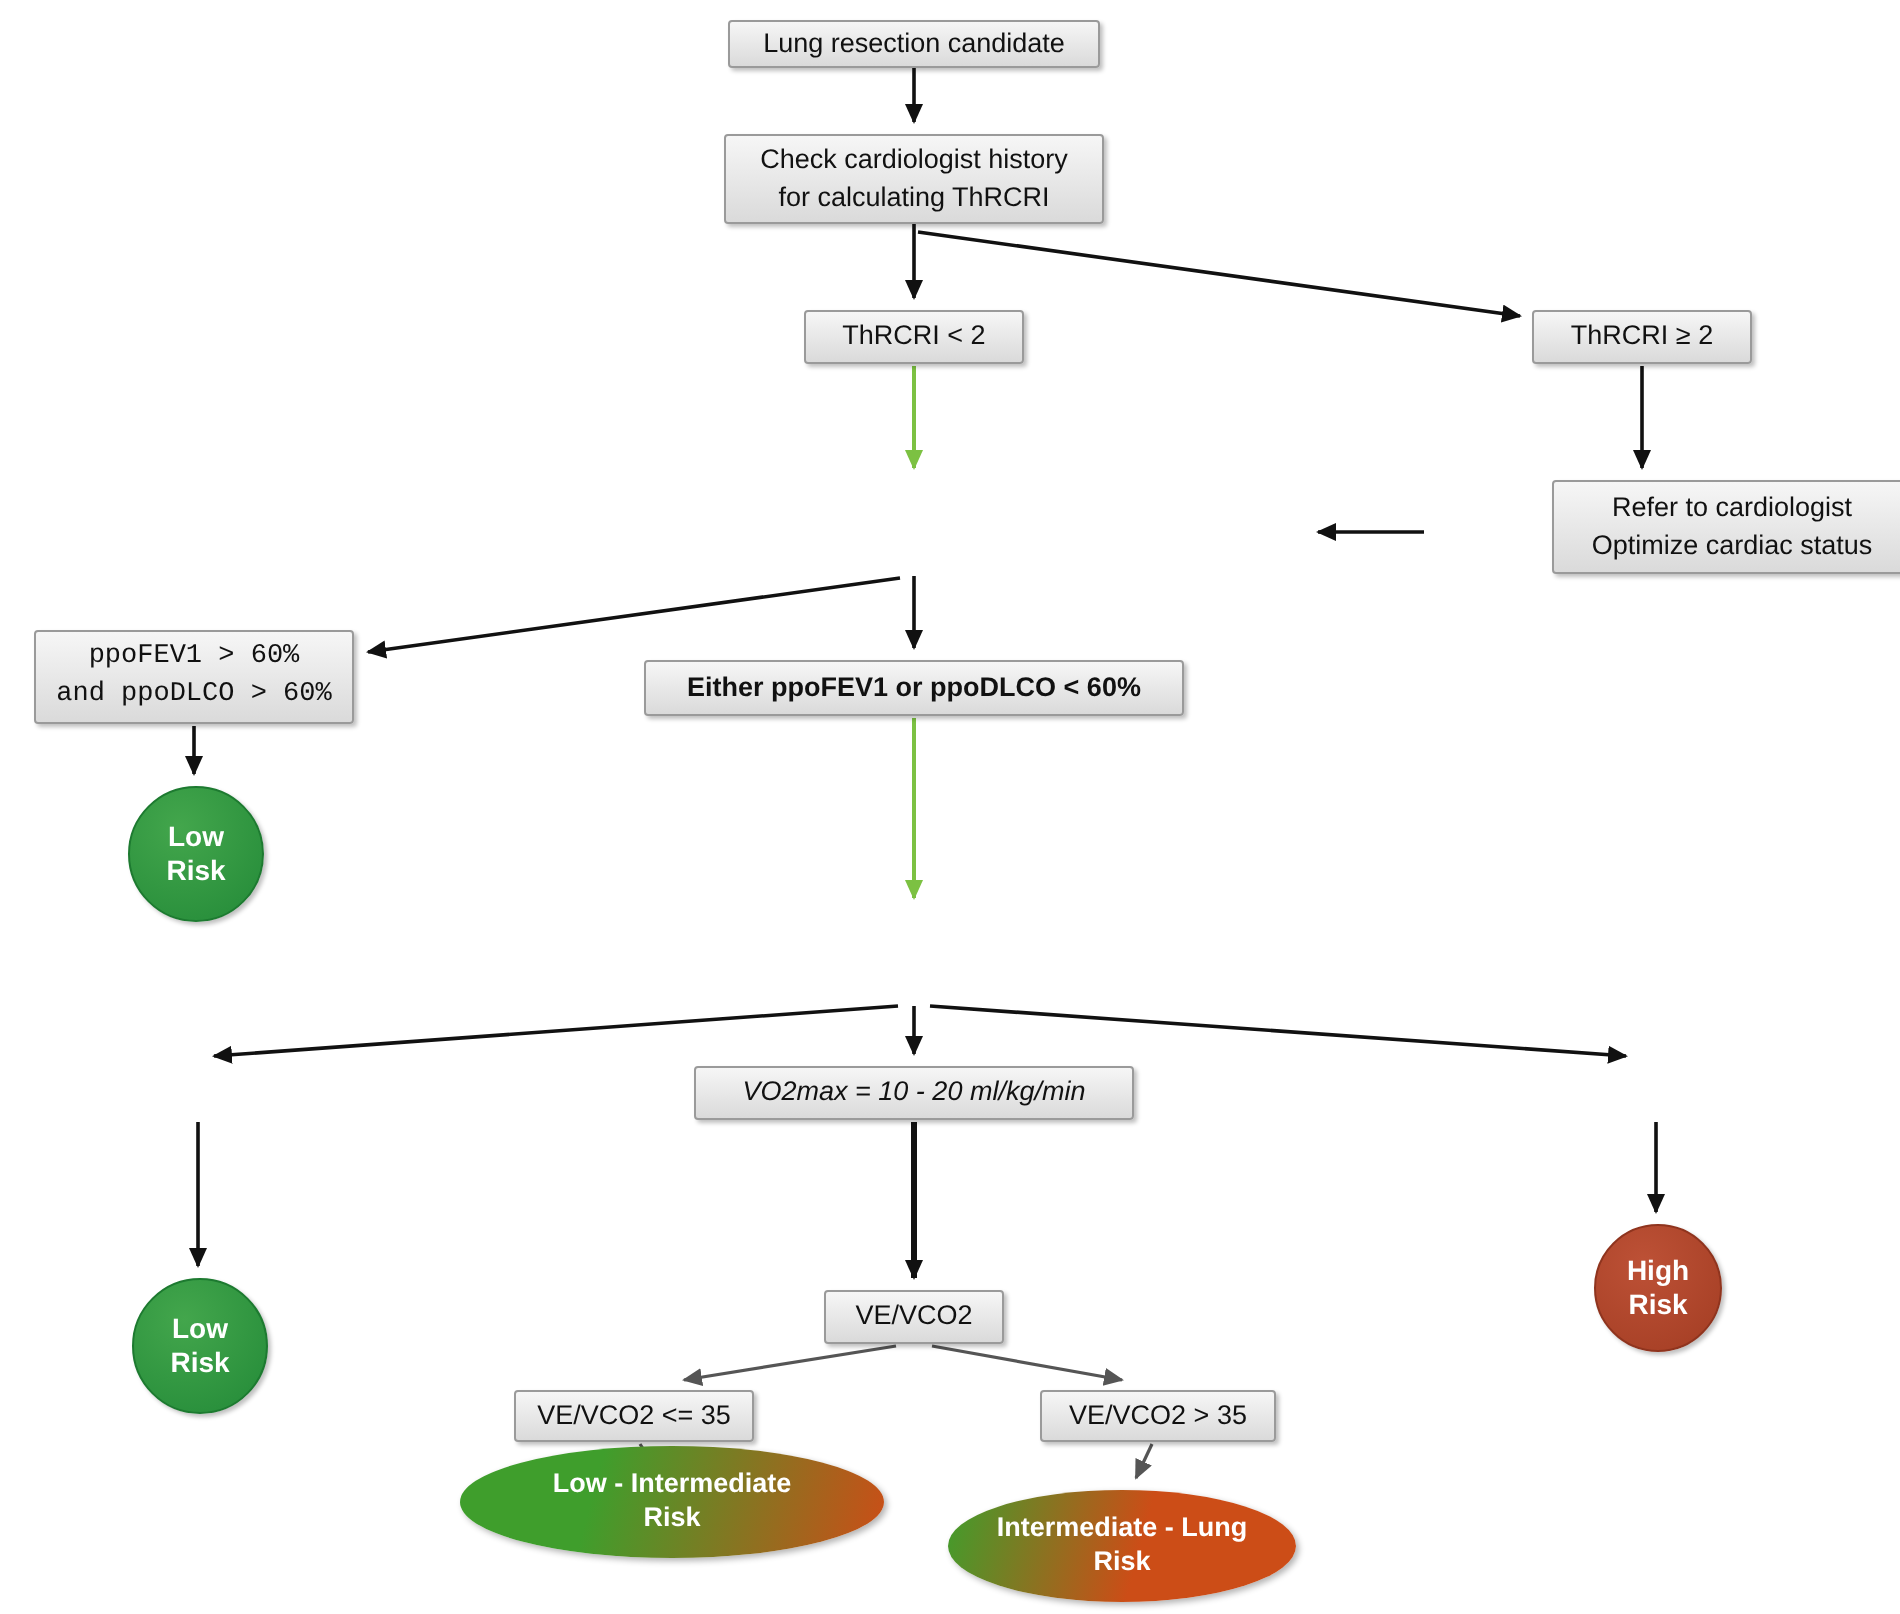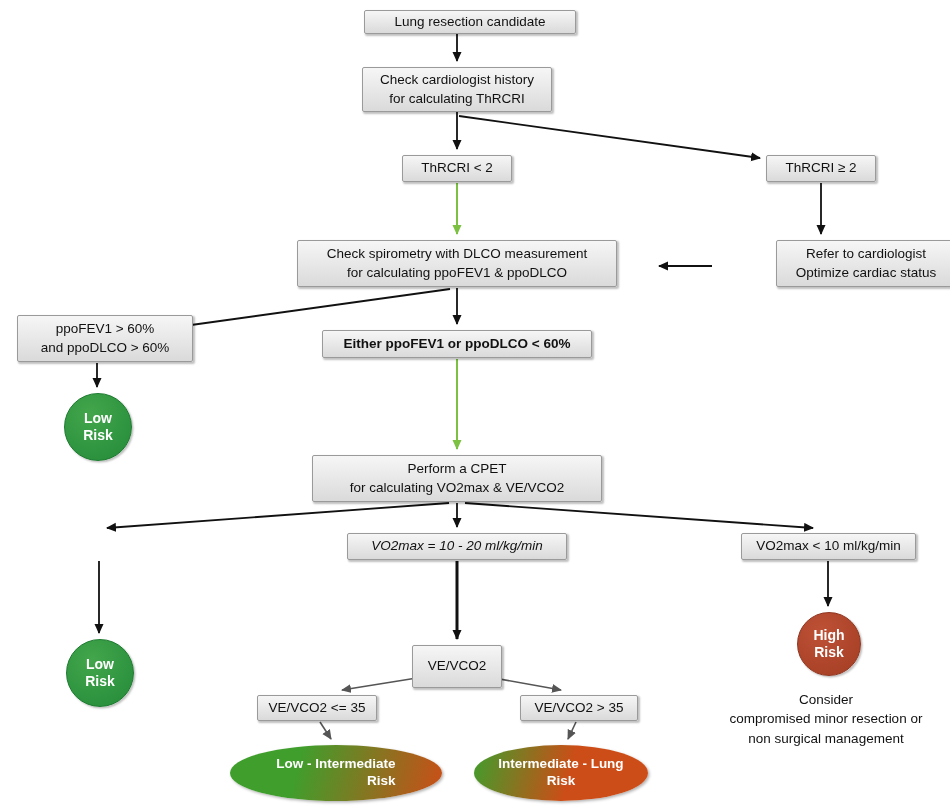--- a/index.html
+++ b/index.html
@@ -28,40 +28,40 @@
     text-align:center;white-space:pre-line;color:#fff;font-weight:bold;font-size:13.5px;line-height:1.25;
     box-shadow:1.5px 1.5px 3px rgba(0,0,0,.3);
   }
   #n-low-int{background:linear-gradient(105deg, var(--grad-green,#3f9e2c) 32%, var(--grad-red,#cc4d17) 100%);}
   #n-int-high{background:linear-gradient(105deg, var(--grad-green,#3f9e2c) 0%, var(--grad-red,#cc4d17) 55%);}
   .plain{
     position:absolute;display:flex;align-items:center;justify-content:center;
     text-align:center;white-space:pre-line;font-size:13.5px;line-height:1.45;color:#111;
   }
   
-  #n-start{left:364px;top:10px;width:212px;height:24px;}
+  #n-start{left:364px;top:10px;width:186px;height:24px;}
   #n-check{left:362px;top:67px;width:190px;height:45px;}
   #n-thrcri-low{left:402px;top:155px;width:110px;height:27px;text-align:right;}
   #n-thrcri-high{left:766px;top:155px;width:110px;height:27px;}
   #n-spiro{left:297px;top:240px;width:320px;height:47px;}
   #n-refer{left:776px;top:240px;width:180px;height:47px;}
-  #n-ppo-good{left:17px;top:315px;width:176px;height:47px;}
+  #n-ppo-good{left:17px;top:315px;width:160px;height:47px;font-family:Liberation Mono, monospace;}
   #n-ppo-bad{left:322px;top:330px;width:270px;height:28px;font-weight:bold;}
   #n-low1{left:64px;top:393px;width:66px;height:66px;}
   #n-cpet{left:312px;top:455px;width:290px;height:47px;}
   #n-vo2-high{left:12px;top:533px;width:175px;height:27px;}
   #n-vo2-mid{left:347px;top:533px;width:220px;height:27px;font-style:italic;}
   #n-vo2-low{left:741px;top:533px;width:175px;height:27px;}
   #n-low2{left:66px;top:639px;width:66px;height:66px;}
-  #n-vevco2{left:412px;top:645px;width:90px;height:43px;}
+  #n-vevco2{left:412px;top:645px;width:90px;height:27px;}
   #n-le35{left:257px;top:695px;width:120px;height:26px;}
   #n-gt35{left:520px;top:695px;width:118px;height:26px;}
   #n-high{left:797px;top:612px;width:62px;height:62px;}
   #n-consider{left:706px;top:690px;width:240px;height:58px;}
-  #n-low-int{left:230px;top:745px;width:212px;height:56px;text-align:right;}
+  #n-low-int{left:230px;top:723px;width:212px;height:56px;}
   #n-int-high{left:474px;top:745px;width:174px;height:56px;}
 </style>
 </head>
 <body>
 
 <div class="canvas">
 
   <svg class="arrows" viewBox="0 0 950 807">
     <defs>
       <marker id="mh-black" markerUnits="userSpaceOnUse" markerWidth="12" markerHeight="10" refX="9" refY="4.5" orient="auto">
@@ -94,41 +94,33 @@
     <line x1="466" y1="673" x2="561" y2="690" stroke="#555555" stroke-width="1.6" marker-end="url(#mh-gray)"></line>
     <line x1="320" y1="722" x2="331" y2="739" stroke="#555555" stroke-width="1.6" marker-end="url(#mh-gray)"></line>
     <line x1="576" y1="722" x2="568" y2="739" stroke="#555555" stroke-width="1.6" marker-end="url(#mh-gray)"></line>
   </svg>
 
   <div class="box" id="n-start">Lung resection candidate</div>
   <div class="box" id="n-check">Check cardiologist history
 for calculating ThRCRI</div>
   <div class="box" id="n-thrcri-low">ThRCRI &lt; 2</div>
   <div class="box" id="n-thrcri-high">ThRCRI ≥ 2</div>
-  <div class="box" id="n-spiro">Check spirometry with DLCO measurement
-for calculating ppoFEV1 &amp; ppoDLCO</div>
   <div class="box" id="n-refer">Refer to cardiologist
 Optimize cardiac status</div>
   <div class="box" id="n-ppo-good">ppoFEV1 &gt; 60%
 and ppoDLCO &gt; 60%</div>
   <div class="box" id="n-ppo-bad">Either ppoFEV1 or ppoDLCO &lt; 60%</div>
   <div class="circle green" id="n-low1">Low
 Risk</div>
-  <div class="box" id="n-cpet">Perform a CPET
-for calculating VO2max &amp; VE/VCO2</div>
   <div class="box" id="n-vo2-mid">VO2max = 10 - 20 ml/kg/min</div>
-  <div class="box" id="n-vo2-low">VO2max &lt; 10 ml/kg/min</div>
   <div class="circle green" id="n-low2">Low
 Risk</div>
   <div class="box" id="n-vevco2">VE/VCO2</div>
   <div class="box" id="n-le35">VE/VCO2 &lt;= 35</div>
   <div class="box" id="n-gt35">VE/VCO2 &gt; 35</div>
   <div class="circle red" id="n-high">High
 Risk</div>
-  <div class="plain" id="n-consider">Consider
-compromised minor resection or
-non surgical management</div>
   <div class="pill" id="n-low-int">Low - Intermediate
 Risk</div>
   <div class="pill" id="n-int-high">Intermediate - Lung
 Risk</div>
 
 </div>
 
 </body></html>

